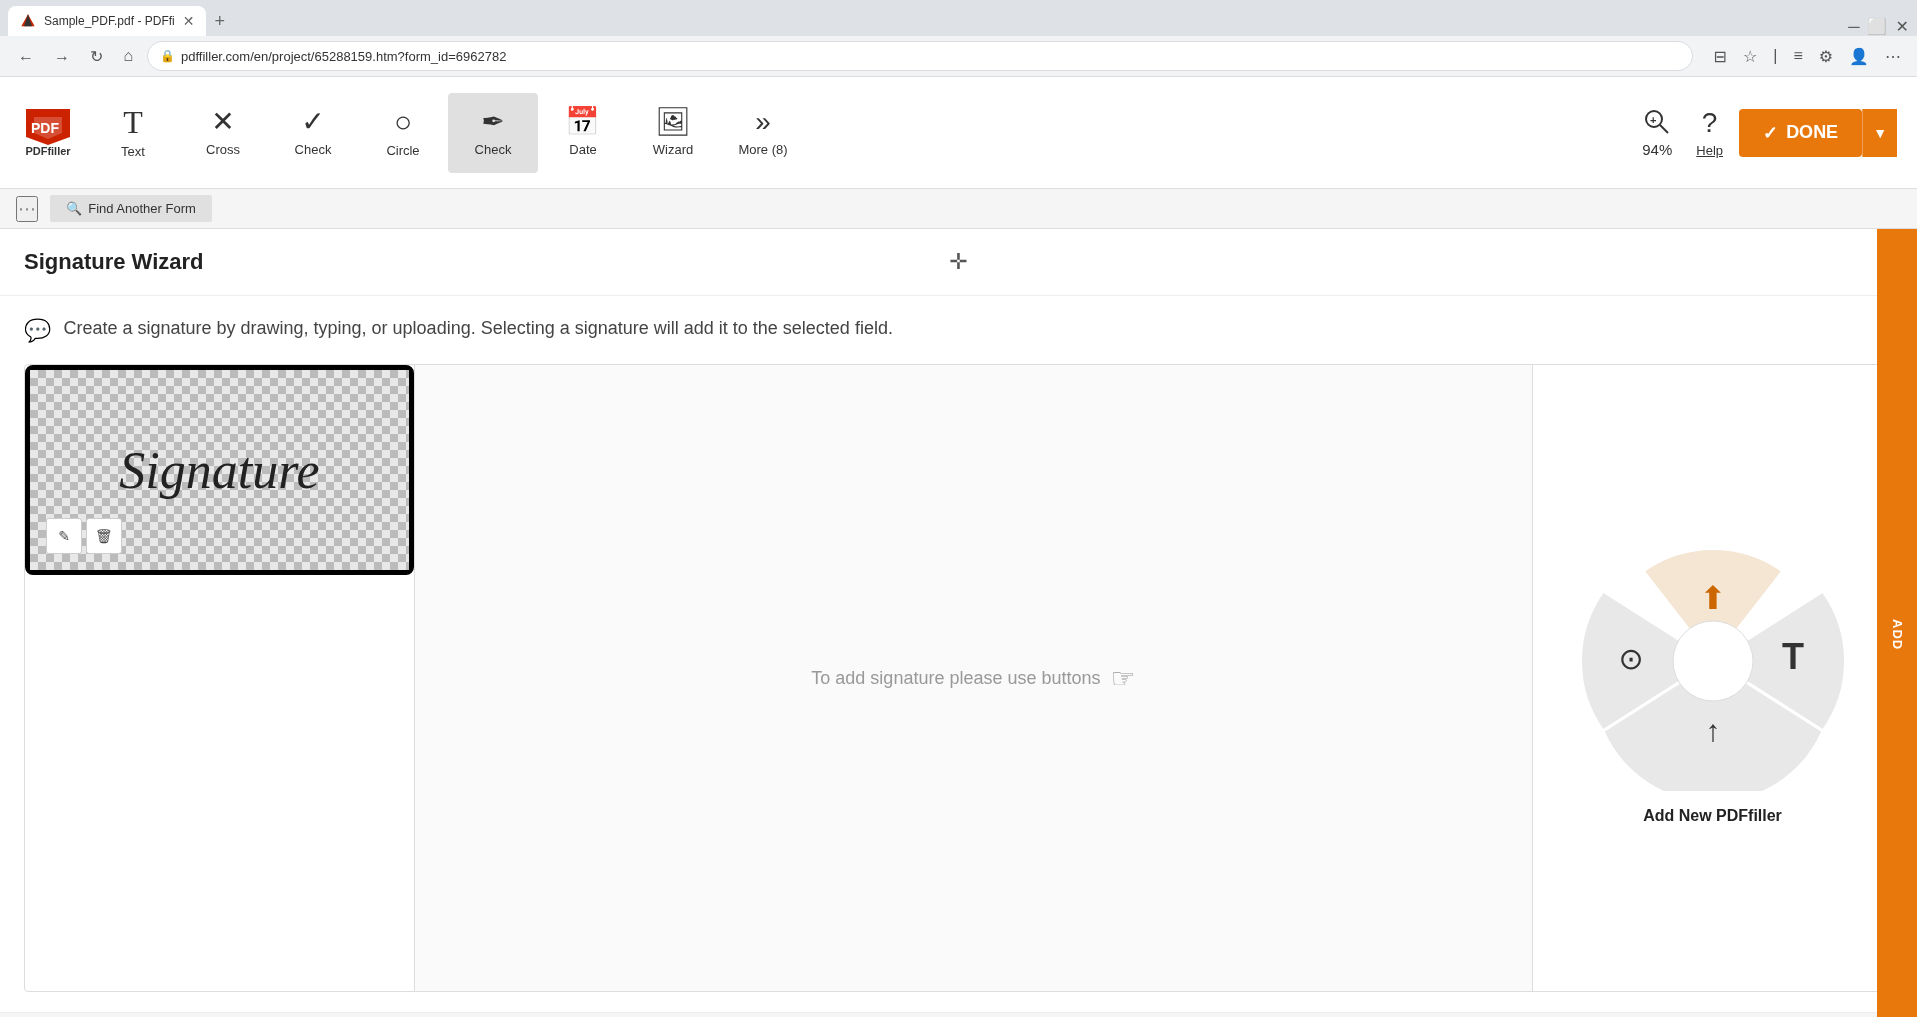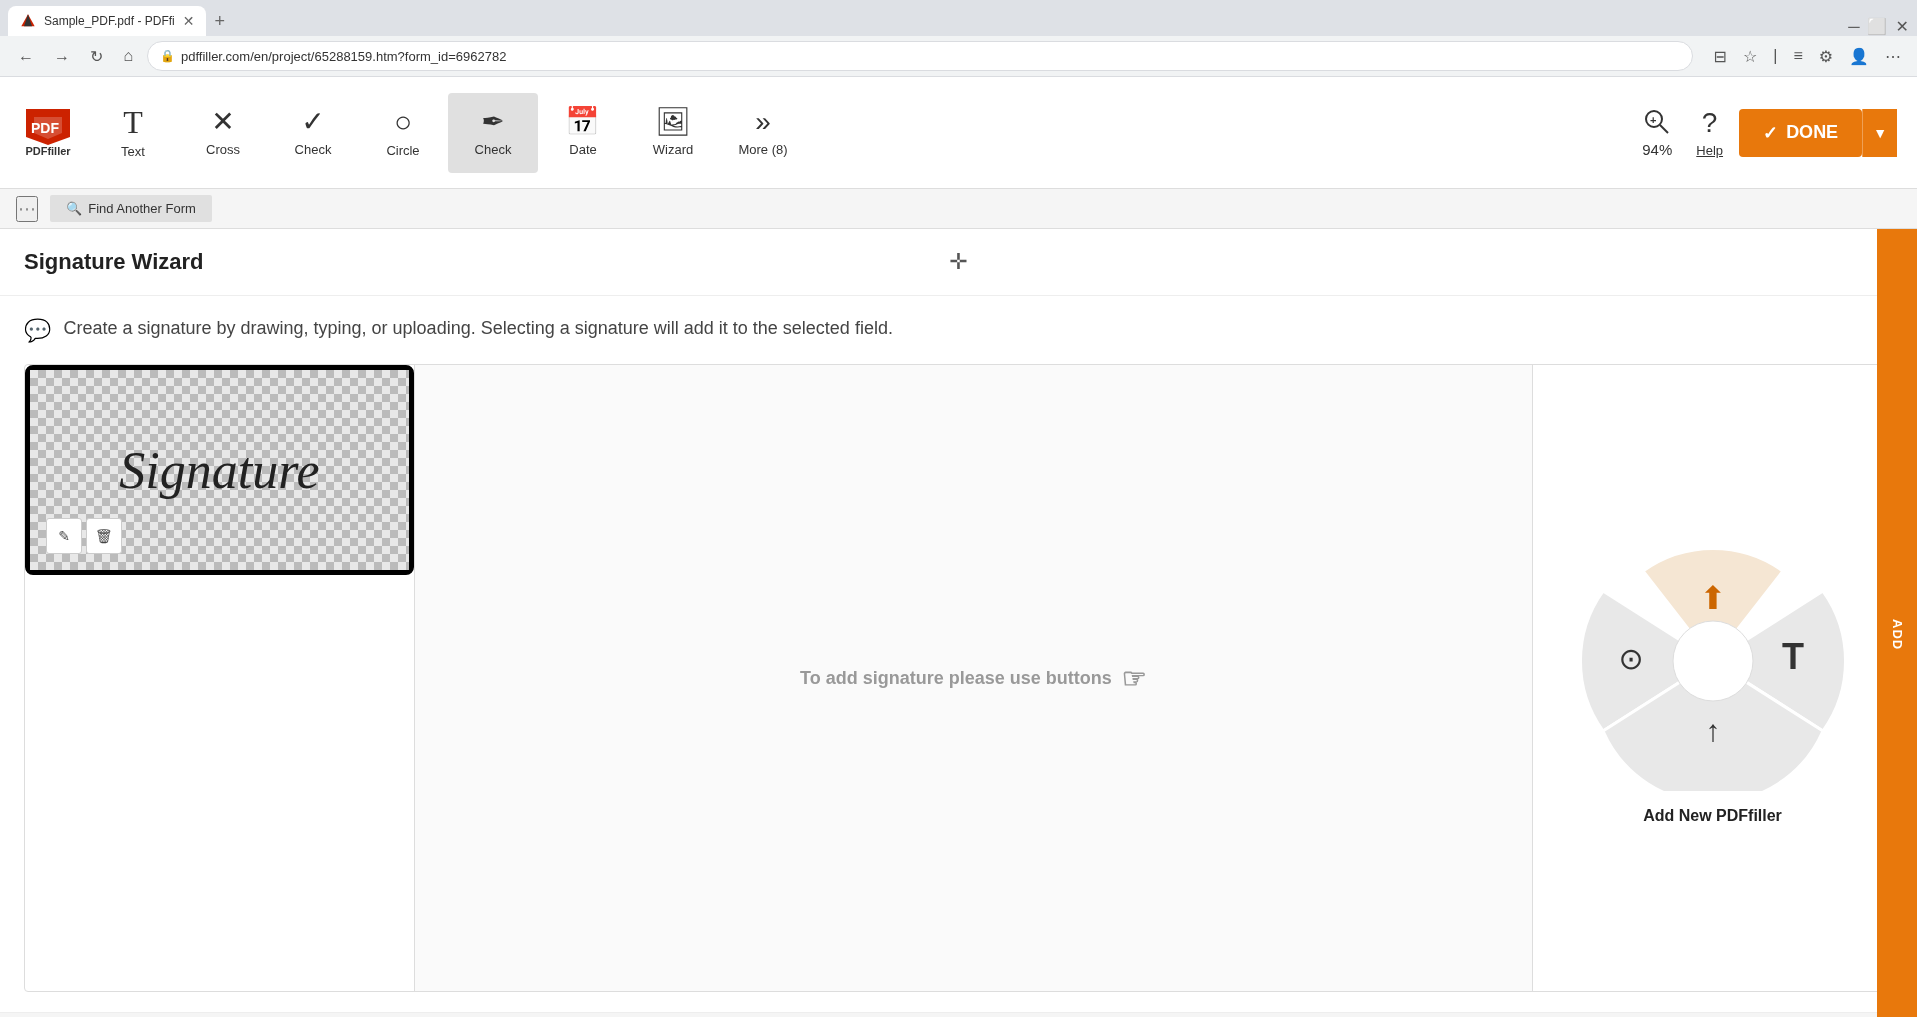--- a/index.html
+++ b/index.html
@@ -332,21 +332,20 @@
       align-items: center;
       justify-content: center;
       background: #fafafa;
     }
     .add-sig-placeholder {
       display: flex;
       flex-direction: column;
       align-items: center;
       gap: 12px;
       color: #aaa;
-      font-weight: bold;
     }
     .add-sig-text {
       font-size: 18px;
       color: #999;
       display: flex;
       align-items: center;
       gap: 10px;
     }
     .pointer-icon { font-size: 28px; }
 

